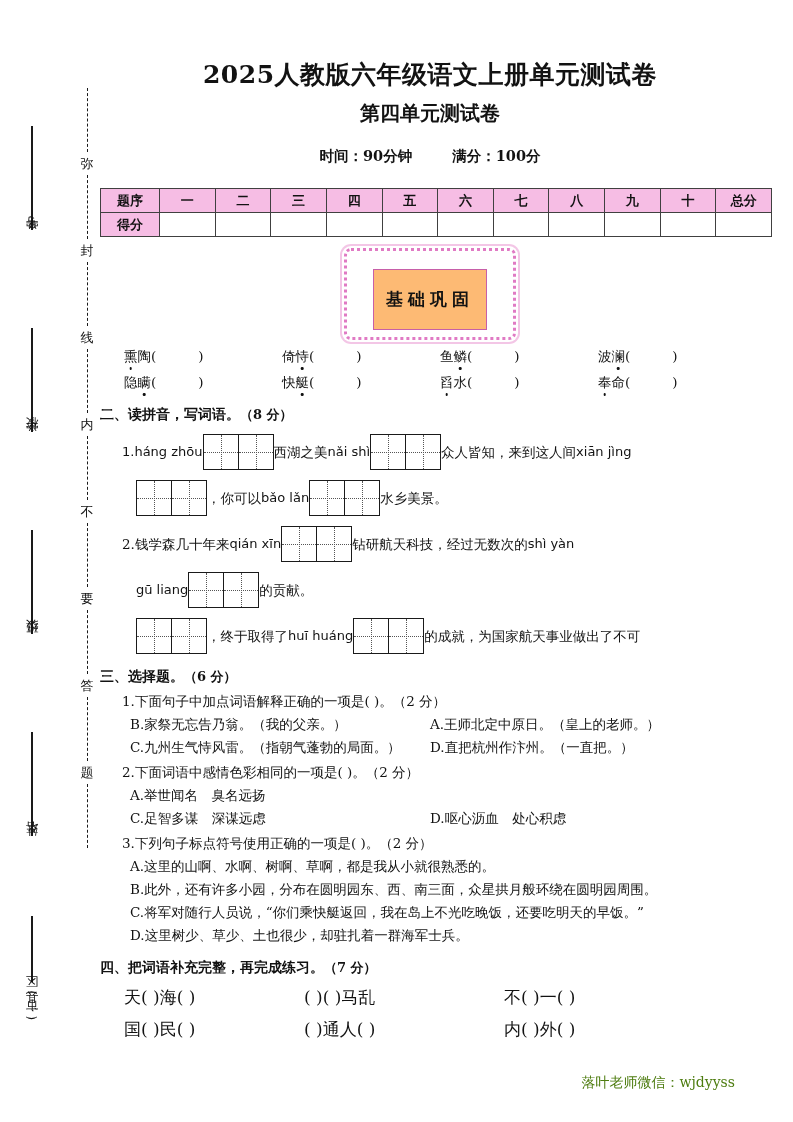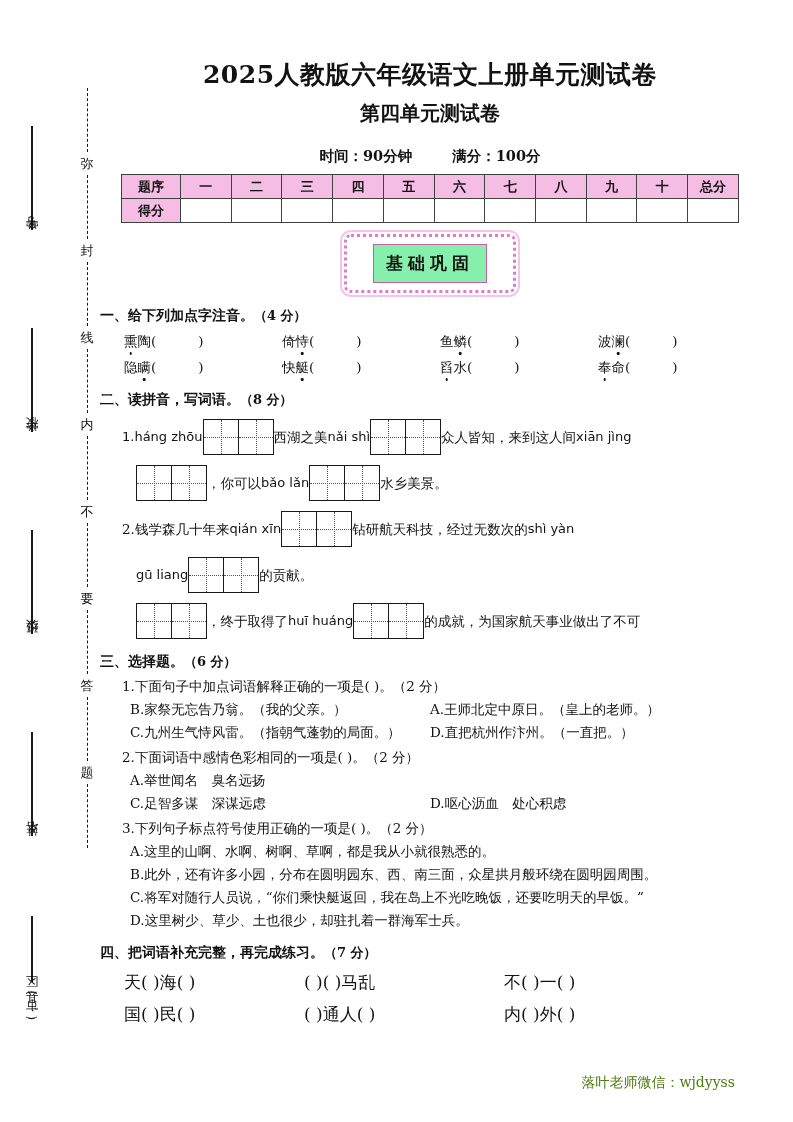--- a/index.html
+++ b/index.html
@@ -101,22 +101,22 @@
     font-size: 14.5px;
     font-weight: bold;
     margin-top: 20px;
     font-family: "DejaVu Serif", "Liberation Serif", serif;
   }
   .meta-line .gap { display:inline-block; width: 30px; }
 
   
   table.score {
     border-collapse: collapse;
-    margin: 8px auto 0 auto;
-    width: 618px;
+    margin: 22px auto 0 auto;
+    width: 672px;
     table-layout: fixed;
   }
   table.score td {
     border: 1.3px solid #404040;
     height: 21px;
     text-align: center;
     font-size: 13px;
     font-weight: bold;
     font-family: "DejaVu Serif", "Liberation Serif", serif;
   }
@@ -133,22 +133,23 @@
   .banner {
     position: relative;
     padding: 7px 26px;
     border: 3px dotted #e07ac4;
     border-radius: 7px;
     background: #ffffff;
     box-shadow: 0 0 0 2px #ffffff, 0 0 0 4px #f3c6e6;
   }
   .banner-inner {
     border: 1.2px solid #c75fa8;
-    padding: 7px 12px;
-    background: #86efac;
+    padding: 18px 12px;
+    background: #fdba74;
+    margin-top: 11px;
   }
   .banner-text {
     font-size: 17px;
     font-weight: bold;
     letter-spacing: 5px;
     font-family: "DejaVu Serif", "Liberation Serif", serif;
     white-space: nowrap;
   }
 
   
@@ -368,23 +369,20 @@
       </table>
 
     <div class="banner-wrap">
       <div class="banner">
         <div class="banner-inner">
           <span class="banner-text">基础巩固</span>
         </div>
       </div>
     </div>
 
-    <div class="section-head">
-      <span>一、给下列加点字注音。</span><span class="pts">（4 分）</span>
-    </div>
 
     <div class="pyrow">
       <span class="pyitem"><span class="dotw">熏</span>陶(<span class="paren-gap"></span>)</span>
       <span class="pyitem">倚<span class="dotw">恃</span>(<span class="paren-gap"></span>)</span>
       <span class="pyitem">鱼<span class="dotw">鳞</span>(<span class="paren-gap"></span>)</span>
       <span class="pyitem">波<span class="dotw">澜</span>(<span class="paren-gap"></span>)</span>
     </div>
     <div class="pyrow">
       <span class="pyitem">隐<span class="dotw">瞒</span>(<span class="paren-gap"></span>)</span>
       <span class="pyitem">快<span class="dotw">艇</span>(<span class="paren-gap"></span>)</span>

